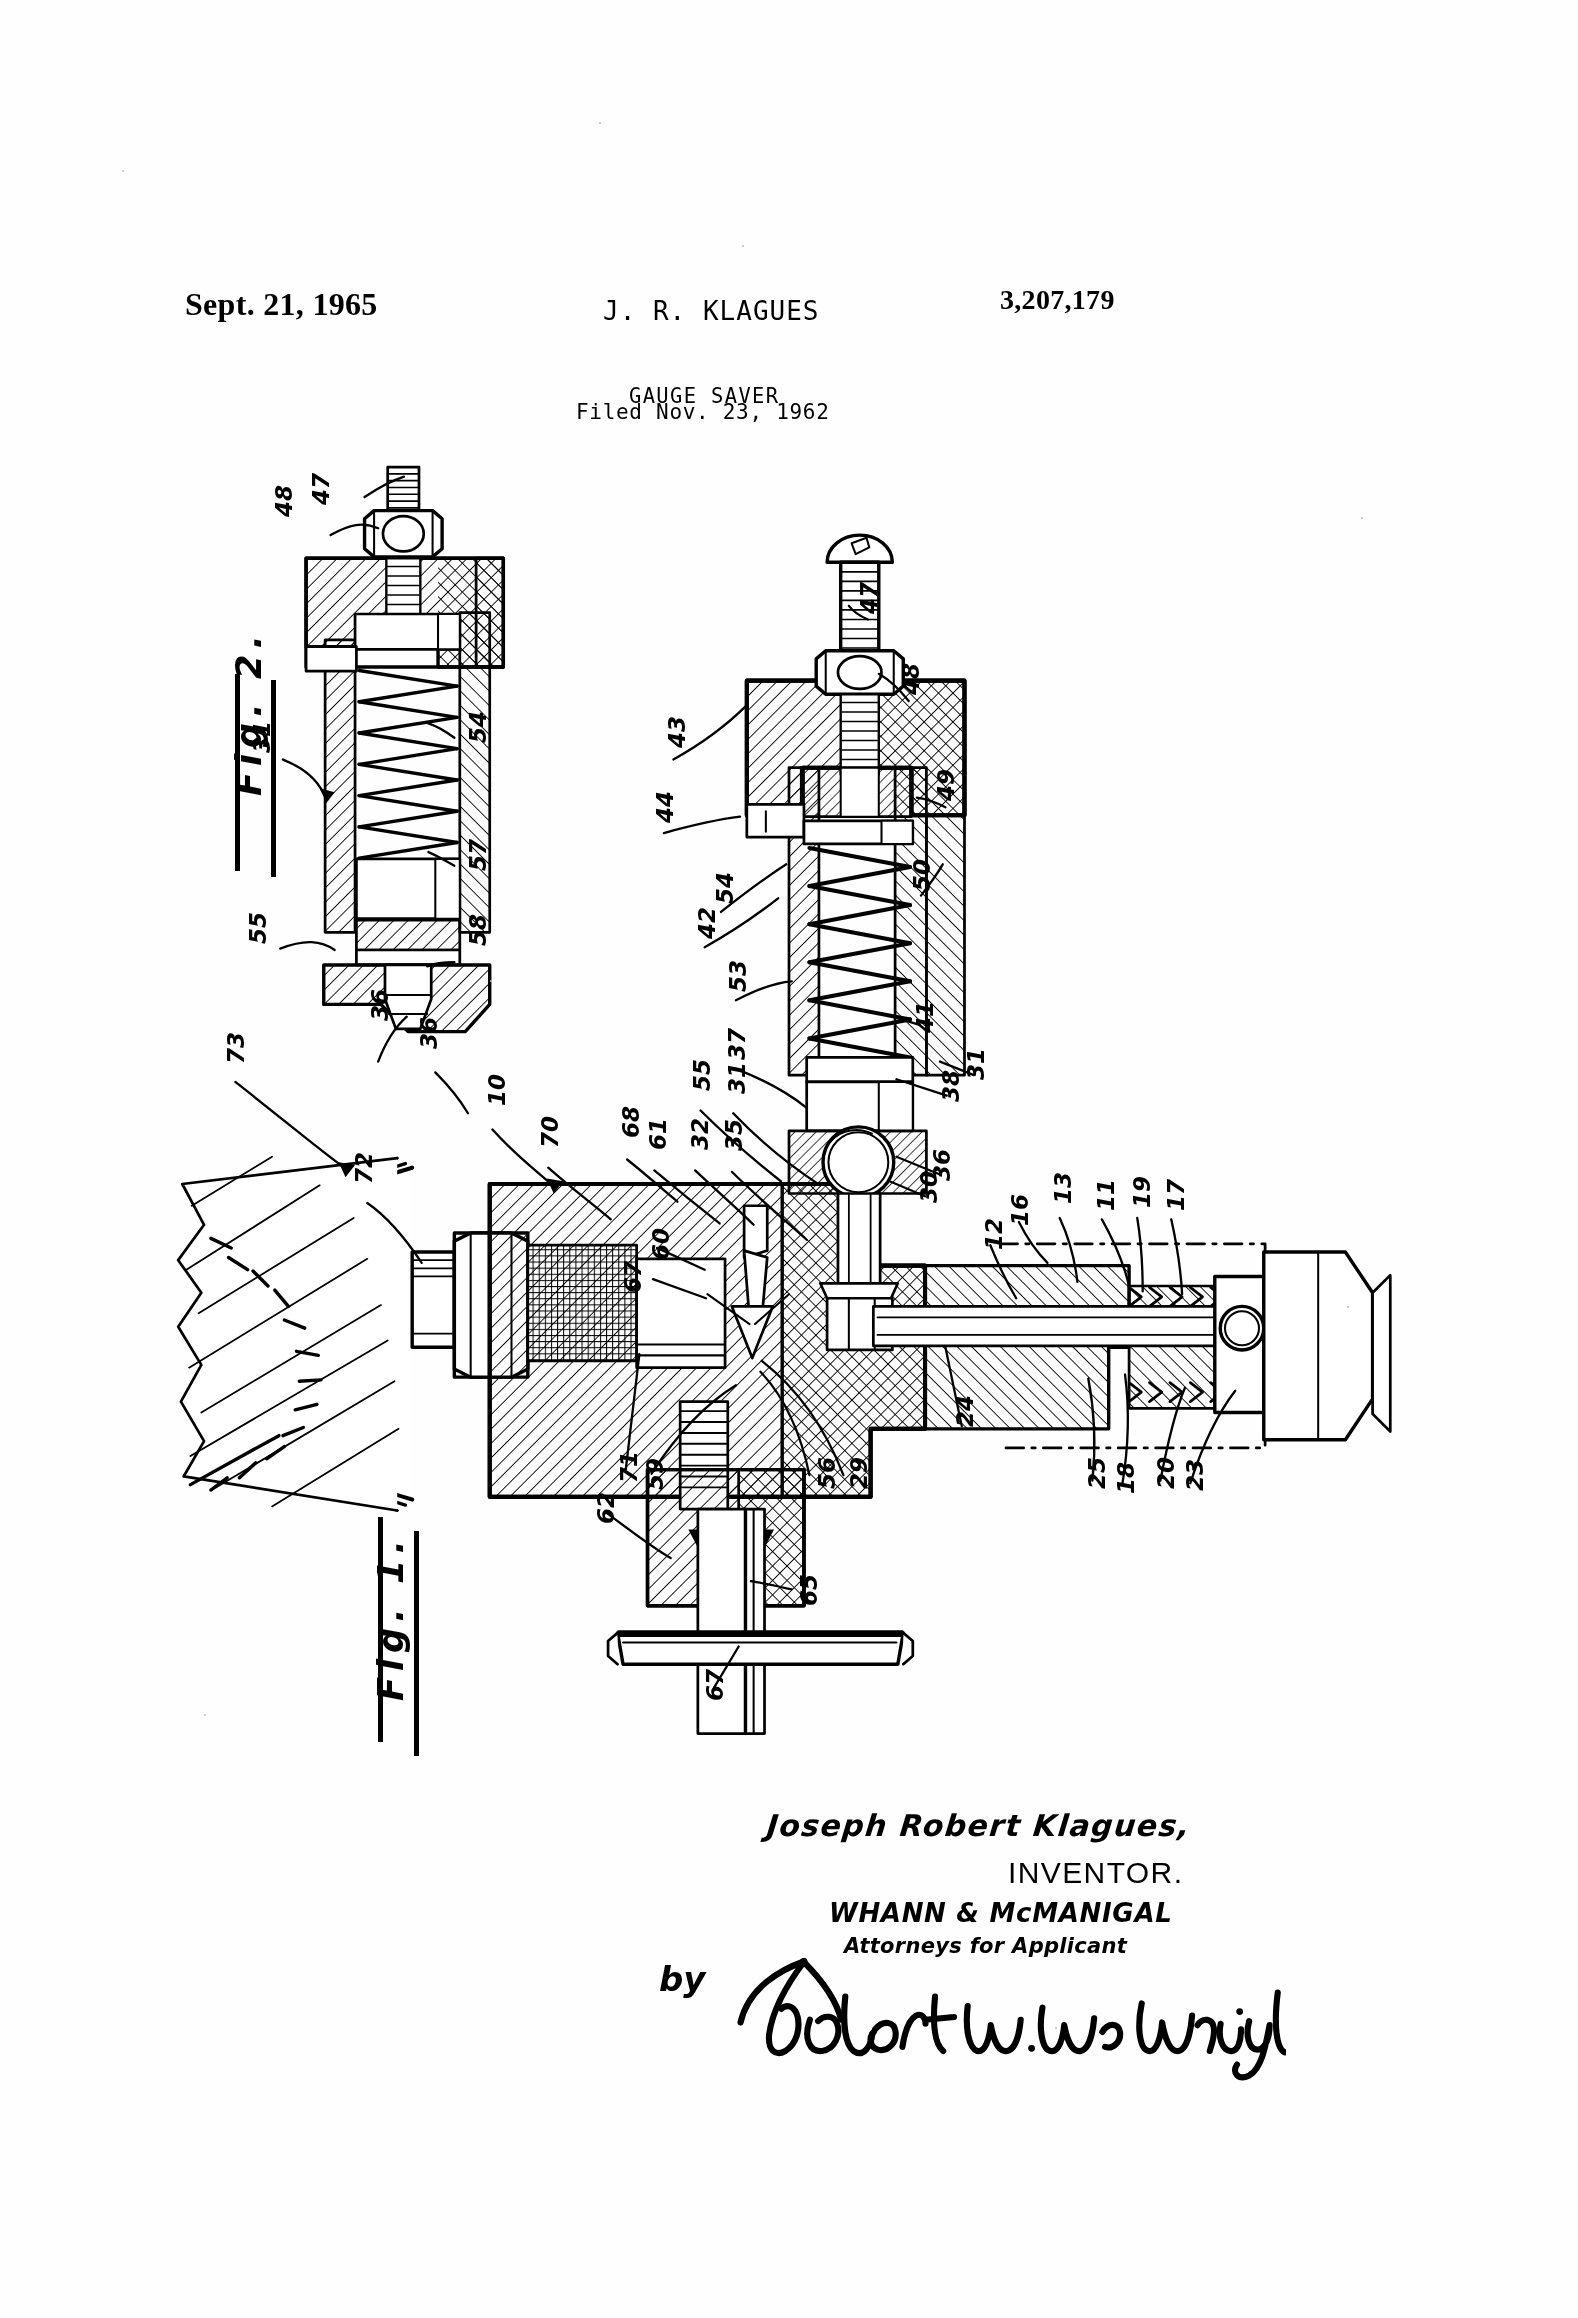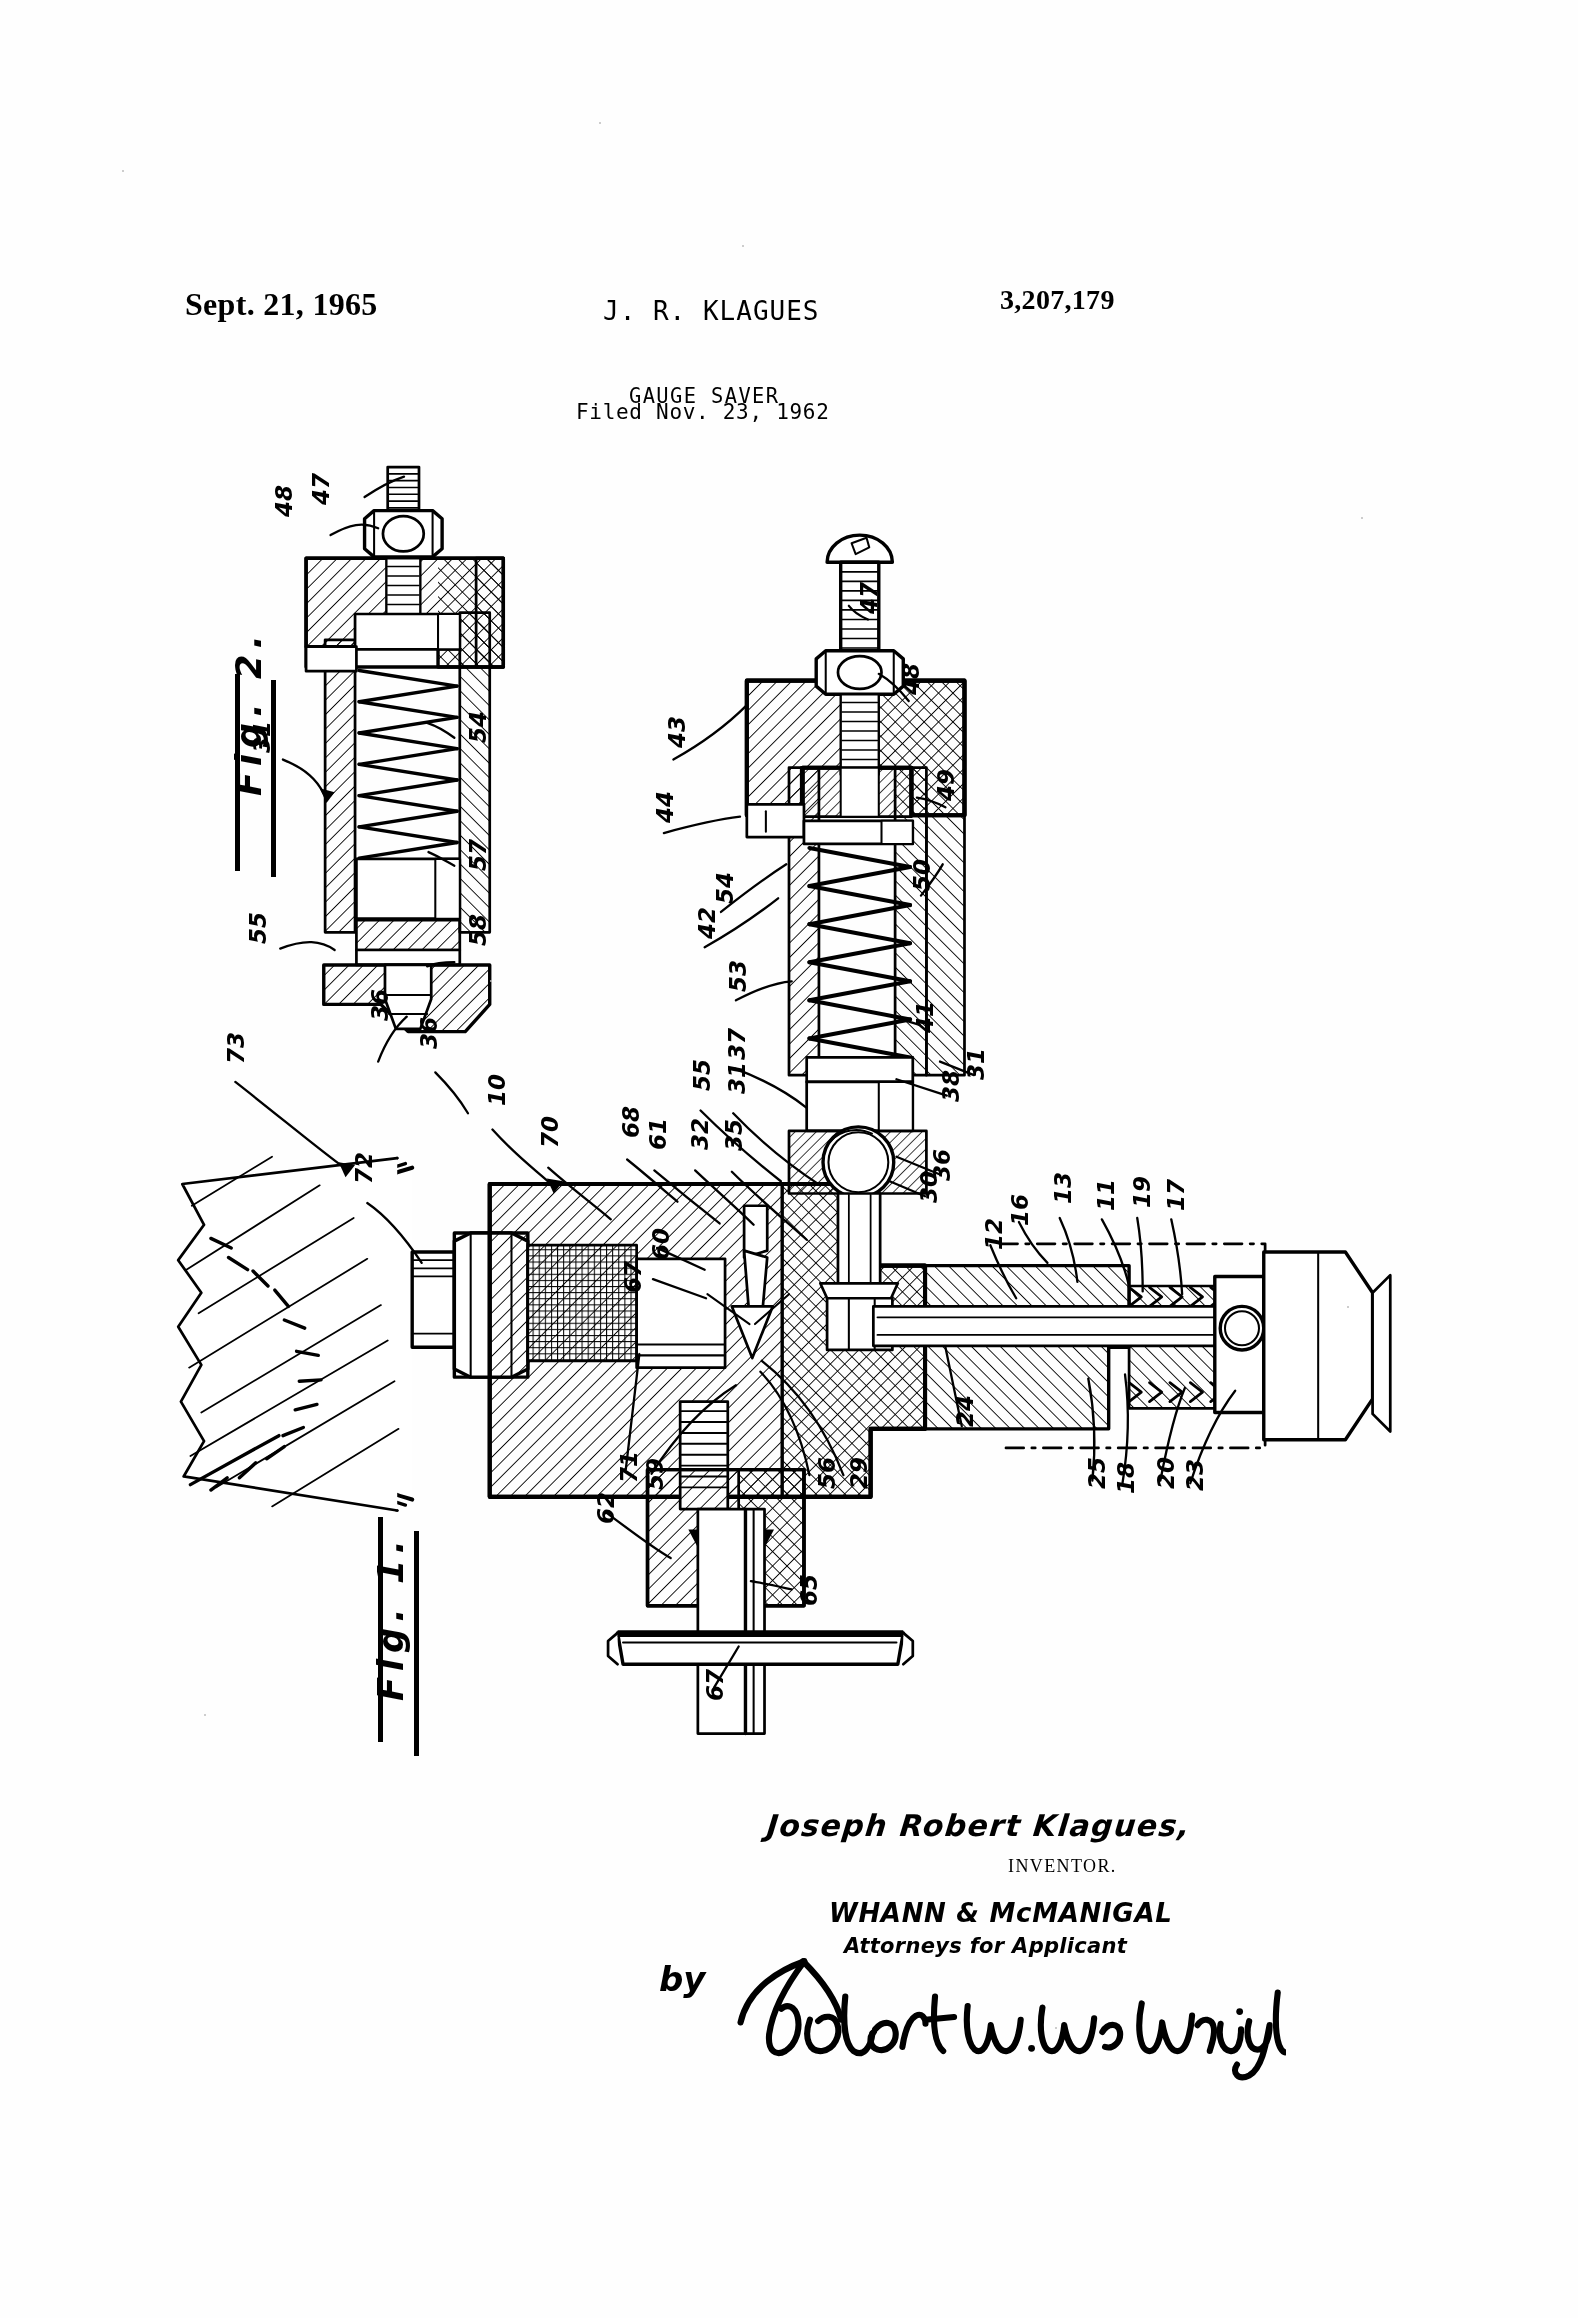--- a/index.html
+++ b/index.html
@@ -22,22 +22,22 @@
   #hdr-title{left:629px;top:352px;font-family:"DejaVu Sans Mono",monospace;
             font-size:20.4px;letter-spacing:1.4px;margin-top:32px;}
   #hdr-filed{left:576px;top:400px;font-family:"DejaVu Sans Mono",monospace;
             font-size:21px;letter-spacing:0.7px;}
 
   
   .sig{position:absolute;white-space:nowrap;}
   #sig-inventor-name{left:767px;top:1808px;font-family:"DejaVu Sans",sans-serif;
       font-style:italic;font-size:30px;font-weight:600;
       letter-spacing:1.4px;transform:skewX(-6deg);}
-  #sig-inventor-label{left:1008px;top:1856px;font-family:Liberation Serif, serif;
-      font-size:18px;letter-spacing:1.4px;}
+  #sig-inventor-label{left:1008px;top:1856px;font-family:Liberation Sans, sans-serif;
+      font-size:30px;letter-spacing:1.4px;}
   #sig-firm{left:829px;top:1898px;font-family:"DejaVu Sans",sans-serif;
       font-weight:bold;font-style:italic;font-size:26px;letter-spacing:0.7px;}
   #sig-firm-role{left:844px;top:1934px;font-family:"DejaVu Sans",sans-serif;
       font-weight:bold;font-style:italic;font-size:21px;letter-spacing:0.3px;}
   #sig-by{left:659px;top:1959px;font-family:"DejaVu Sans",sans-serif;
       font-style:italic;font-weight:bold;font-size:34px;text-align:right;}
   #sig-script{left:701px;top:1949px;}
 
   
   .rn{position:absolute;font-family:"DejaVu Sans",sans-serif;

